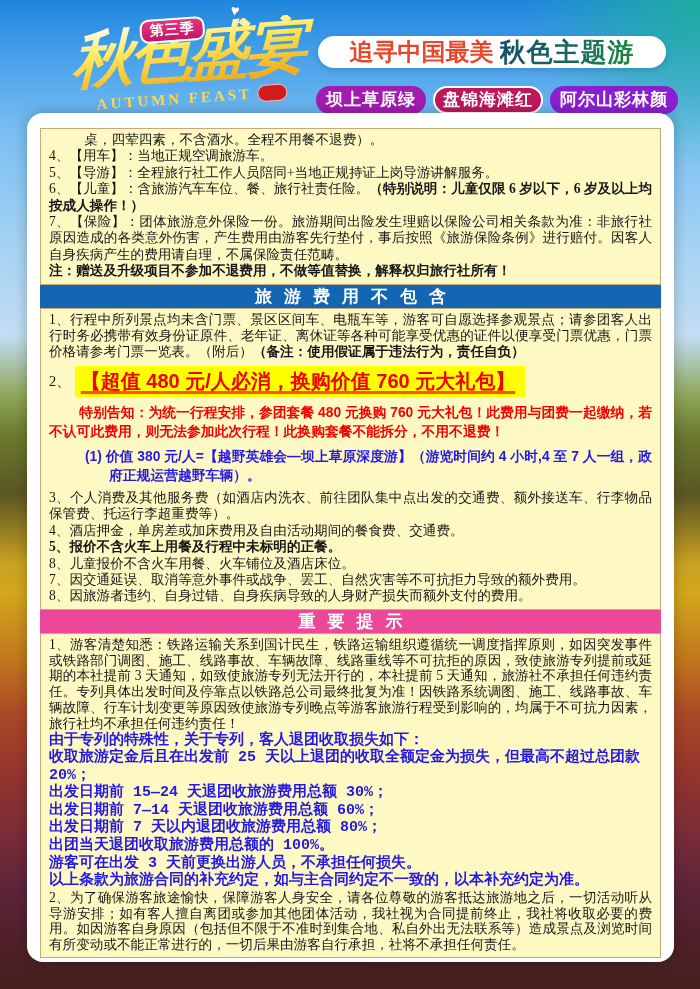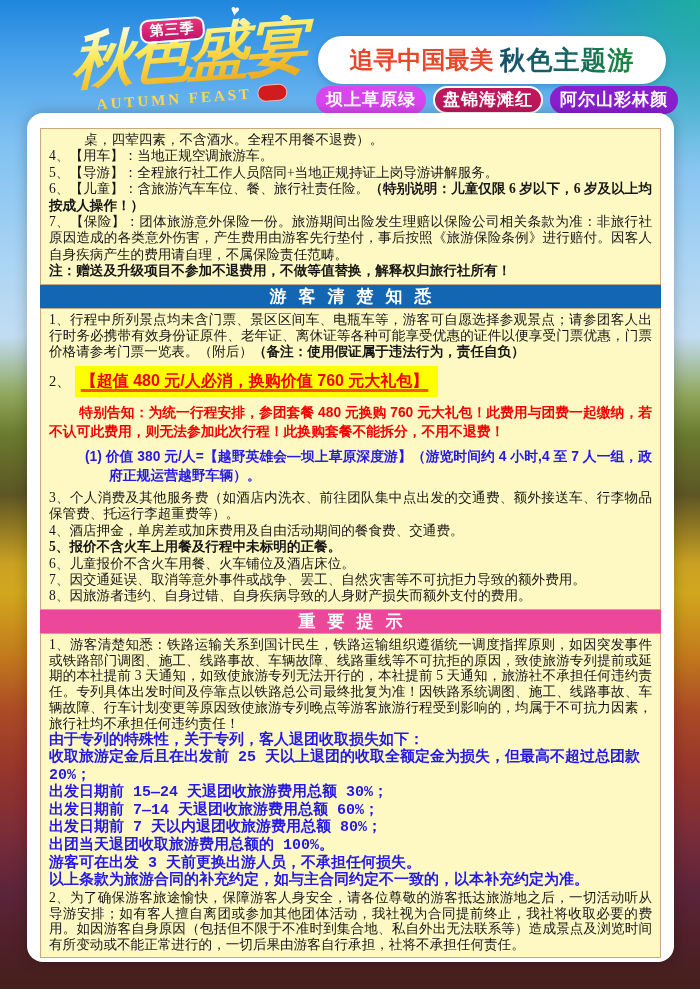--- a/index.html
+++ b/index.html
@@ -37,36 +37,36 @@
     text-shadow:none; transform:skewX(-4deg);
   }
   .logo-sub-row{ position:absolute; top:82px; left:36px; display:flex; align-items:center; gap:5px; }
   .logo-subtitle{
     color:#ffd94a; font-size:15px; letter-spacing:3px; font-weight:bold;
     font-family:"Liberation Serif",serif;
   }
   .seal-stamp{ width:30px; height:17px; border-radius:9px; background:#d01c1c; border:1px solid #ffb8b8; }
 
   .tagline-pill{
-    position:absolute; top:36px; left:318px; height:48px; width:348px;
+    position:absolute; top:36px; left:318px; height:32px; width:348px;
     background:#fff; border-radius:24px; display:flex; align-items:center;
     justify-content:center; gap:6px; box-shadow:0 2px 6px rgba(0,60,120,.25);
   }
   .tag-red{ color:#e8472b; font-size:24px; font-family:"Liberation Serif",serif; font-weight:bold; }
   .tag-teal{
     font-size:26px; font-weight:900; font-family:"Liberation Sans",sans-serif;
     background:linear-gradient(90deg,#14506b 0%,#186960 55%,#1b8a3c 100%);
     -webkit-background-clip:text; background-clip:text; color:transparent; letter-spacing:1px;
   }
   .badge-row{ position:absolute; top:86px; left:316px; display:flex; gap:7px; }
   .badge{
     color:#fff; font-family:"Liberation Sans",sans-serif; font-weight:bold;
     font-size:17px; padding:2px 10px 3px; border-radius:14px; letter-spacing:1px; white-space:nowrap;
   }
-  .badge-green{ background:#d946ef; }
+  .badge-green{ background:#a21caf; }
   .badge-red{ background:#be185d; border:2px solid #fff; padding:0 8px 1px; }
   .badge-purple{ background:#8a1fd0; }
 
   
   .card{
     position:absolute; top:113px; left:27px; right:26px; bottom:27px;
     background:#fff; border-radius:16px; padding:15px 13px 8px;
     box-shadow:0 0 14px rgba(0,0,0,.25); overflow:hidden;
   }
   .box{
@@ -82,21 +82,21 @@
   .bar-blue{ background:#1266b2; }
   .bar-green{ background:#ec4899; }
 
   .indent-cont{ text-indent:2.6em; }
   b,.bold{ font-weight:bold; }
 
   
   .pkg-row{ margin:5px 0 6px !important; font-size:16px; line-height:26px; display:flex; align-items:center; }
   .pkg-num{ font-size:14.5px; margin-right:4px; }
   .highlight{
-    background:#ffff00; color:#f20000; font-weight:800; font-size:16px;
+    background:#ffff00; color:#f20000; font-weight:800; font-size:20px;
     font-family:"Liberation Sans",sans-serif; padding:2px 10px 3px 6px;
     text-decoration:underline; text-decoration-color:#ff5400; text-decoration-thickness:2.5px; text-underline-offset:3px;
   }
   .red-notice{
     color:#f30000; font-weight:bold; font-family:"Liberation Sans",sans-serif;
     font-size:13.8px; line-height:19px; text-indent:2.2em; margin:4px 0 6px !important;
   }
   .blue-pkg{
     color:#2519e8; font-weight:bold; font-family:"Liberation Sans",sans-serif;
     font-size:13.8px; line-height:19px; margin:5px 0 !important;
@@ -139,34 +139,34 @@
 
   <section class="box">
     <p class="indent-cont">桌，四荤四素，不含酒水。全程不用餐不退费）。</p>
     <p>4、【用车】：当地正规空调旅游车。</p>
     <p>5、【导游】：全程旅行社工作人员陪同+当地正规持证上岗导游讲解服务。</p>
     <p><span>6、【儿童】：含旅游汽车车位、餐、旅行社责任险。</span><b>（特别说明：儿童仅限 6 岁以下，6 岁及以上均按成人操作！）</b></p>
     <p>7、【保险】：团体旅游意外保险一份。旅游期间出险发生理赔以保险公司相关条款为准：非旅行社原因造成的各类意外伤害，产生费用由游客先行垫付，事后按照《旅游保险条例》进行赔付。因客人自身疾病产生的费用请自理，不属保险责任范畴。</p>
     <p class="bold">注：赠送及升级项目不参加不退费用，不做等值替换，解释权归旅行社所有！</p>
   </section>
 
-  <div class="bar bar-blue">游客清楚知悉</div>
+  <div class="bar bar-blue">旅游费用不包含</div>
 
   <section class="box">
     <p><span>1、行程中所列景点均未含门票、景区区间车、电瓶车等，游客可自愿选择参观景点；请参团客人出行时务必携带有效身份证原件、老年证、离休证等各种可能享受优惠的证件以便享受门票优惠，门票价格请参考门票一览表。（附后）</span><b>（备注：使用假证属于违法行为，责任自负）</b></p>
     <p class="pkg-row">
         <span class="pkg-num">2、</span>
         <span class="highlight">【超值 480 元/人必消，换购价值 760 元大礼包】</span>
       </p>
     <p class="red-notice">特别告知：为统一行程安排，参团套餐 480 元换购 760 元大礼包！此费用与团费一起缴纳，若不认可此费用，则无法参加此次行程！此换购套餐不能拆分，不用不退费！</p>
     <p class="blue-pkg pkg1">(1) 价值 380 元/人=【越野英雄会—坝上草原深度游】（游览时间约 4 小时,4 至 7 人一组，政府正规运营越野车辆）。</p>
     <p>3、个人消费及其他服务费（如酒店内洗衣、前往团队集中点出发的交通费、额外接送车、行李物品保管费、托运行李超重费等）。</p>
     <p>4、酒店押金，单房差或加床费用及自由活动期间的餐食费、交通费。</p>
     <p class="bold">5、报价不含火车上用餐及行程中未标明的正餐。</p>
-    <p>6、儿童报价不含火车用餐、火车铺位及酒店床位。</p>
+    <p>8、儿童报价不含火车用餐、火车铺位及酒店床位。</p>
     <p>7、因交通延误、取消等意外事件或战争、罢工、自然灾害等不可抗拒力导致的额外费用。</p>
     <p>8、因旅游者违约、自身过错、自身疾病导致的人身财产损失而额外支付的费用。</p>
   </section>
 
   <div class="bar bar-green">重要提示</div>
 
   <section class="box">
     <p class="notice-para">1、游客清楚知悉：铁路运输关系到国计民生，铁路运输组织遵循统一调度指挥原则，如因突发事件或铁路部门调图、施工、线路事故、车辆故障、线路重线等不可抗拒的原因，致使旅游专列提前或延期的本社提前 3 天通知，如致使旅游专列无法开行的，本社提前 5 天通知，旅游社不承担任何违约责任。专列具体出发时间及停靠点以铁路总公司最终批复为准！因铁路系统调图、施工、线路事故、车辆故障、行车计划变更等原因致使旅游专列晚点等游客旅游行程受到影响的，均属于不可抗力因素，旅行社均不承担任何违约责任！</p>
     <div>
       <p class="blue-line">由于专列的特殊性，关于专列，客人退团收取损失如下：</p>

